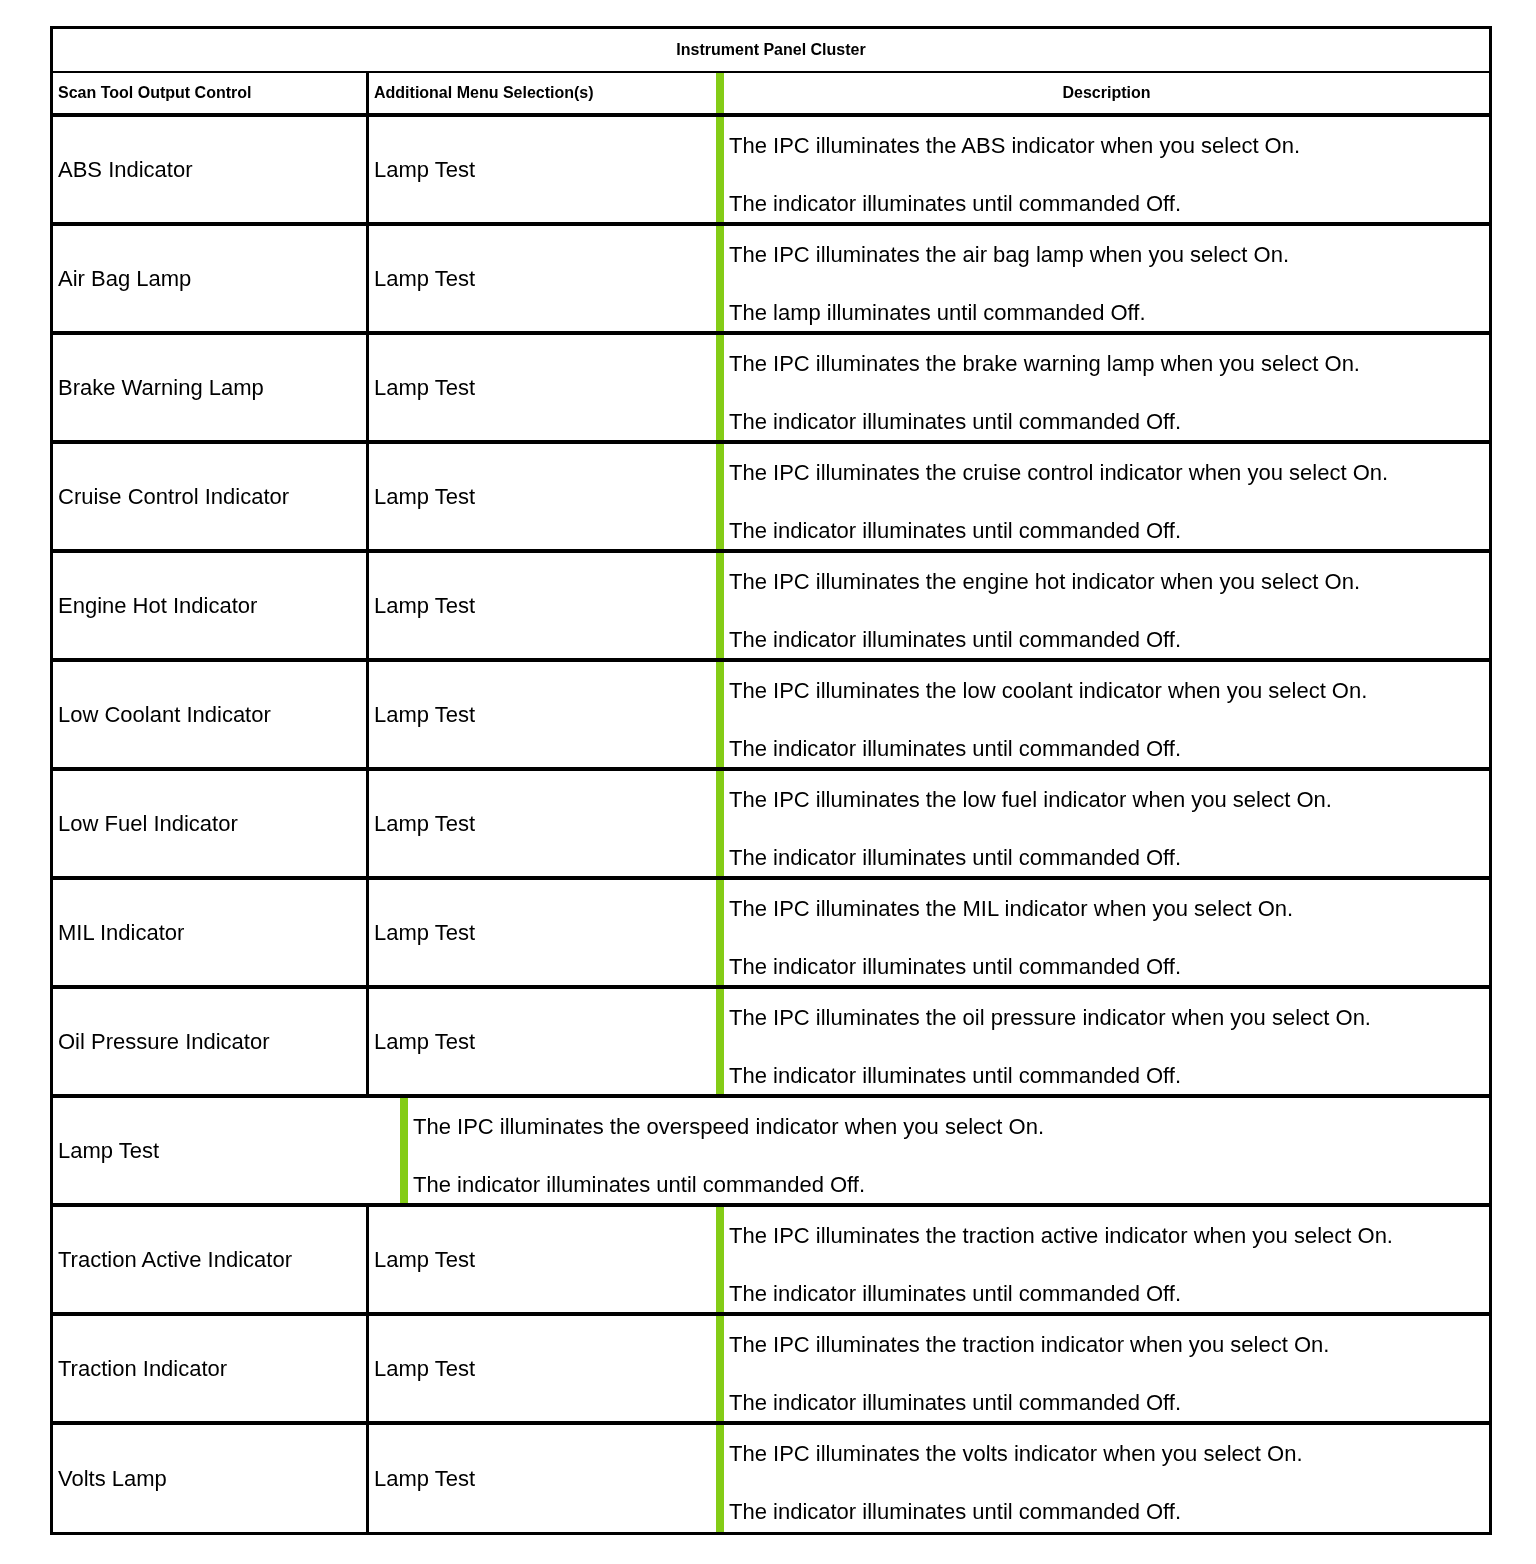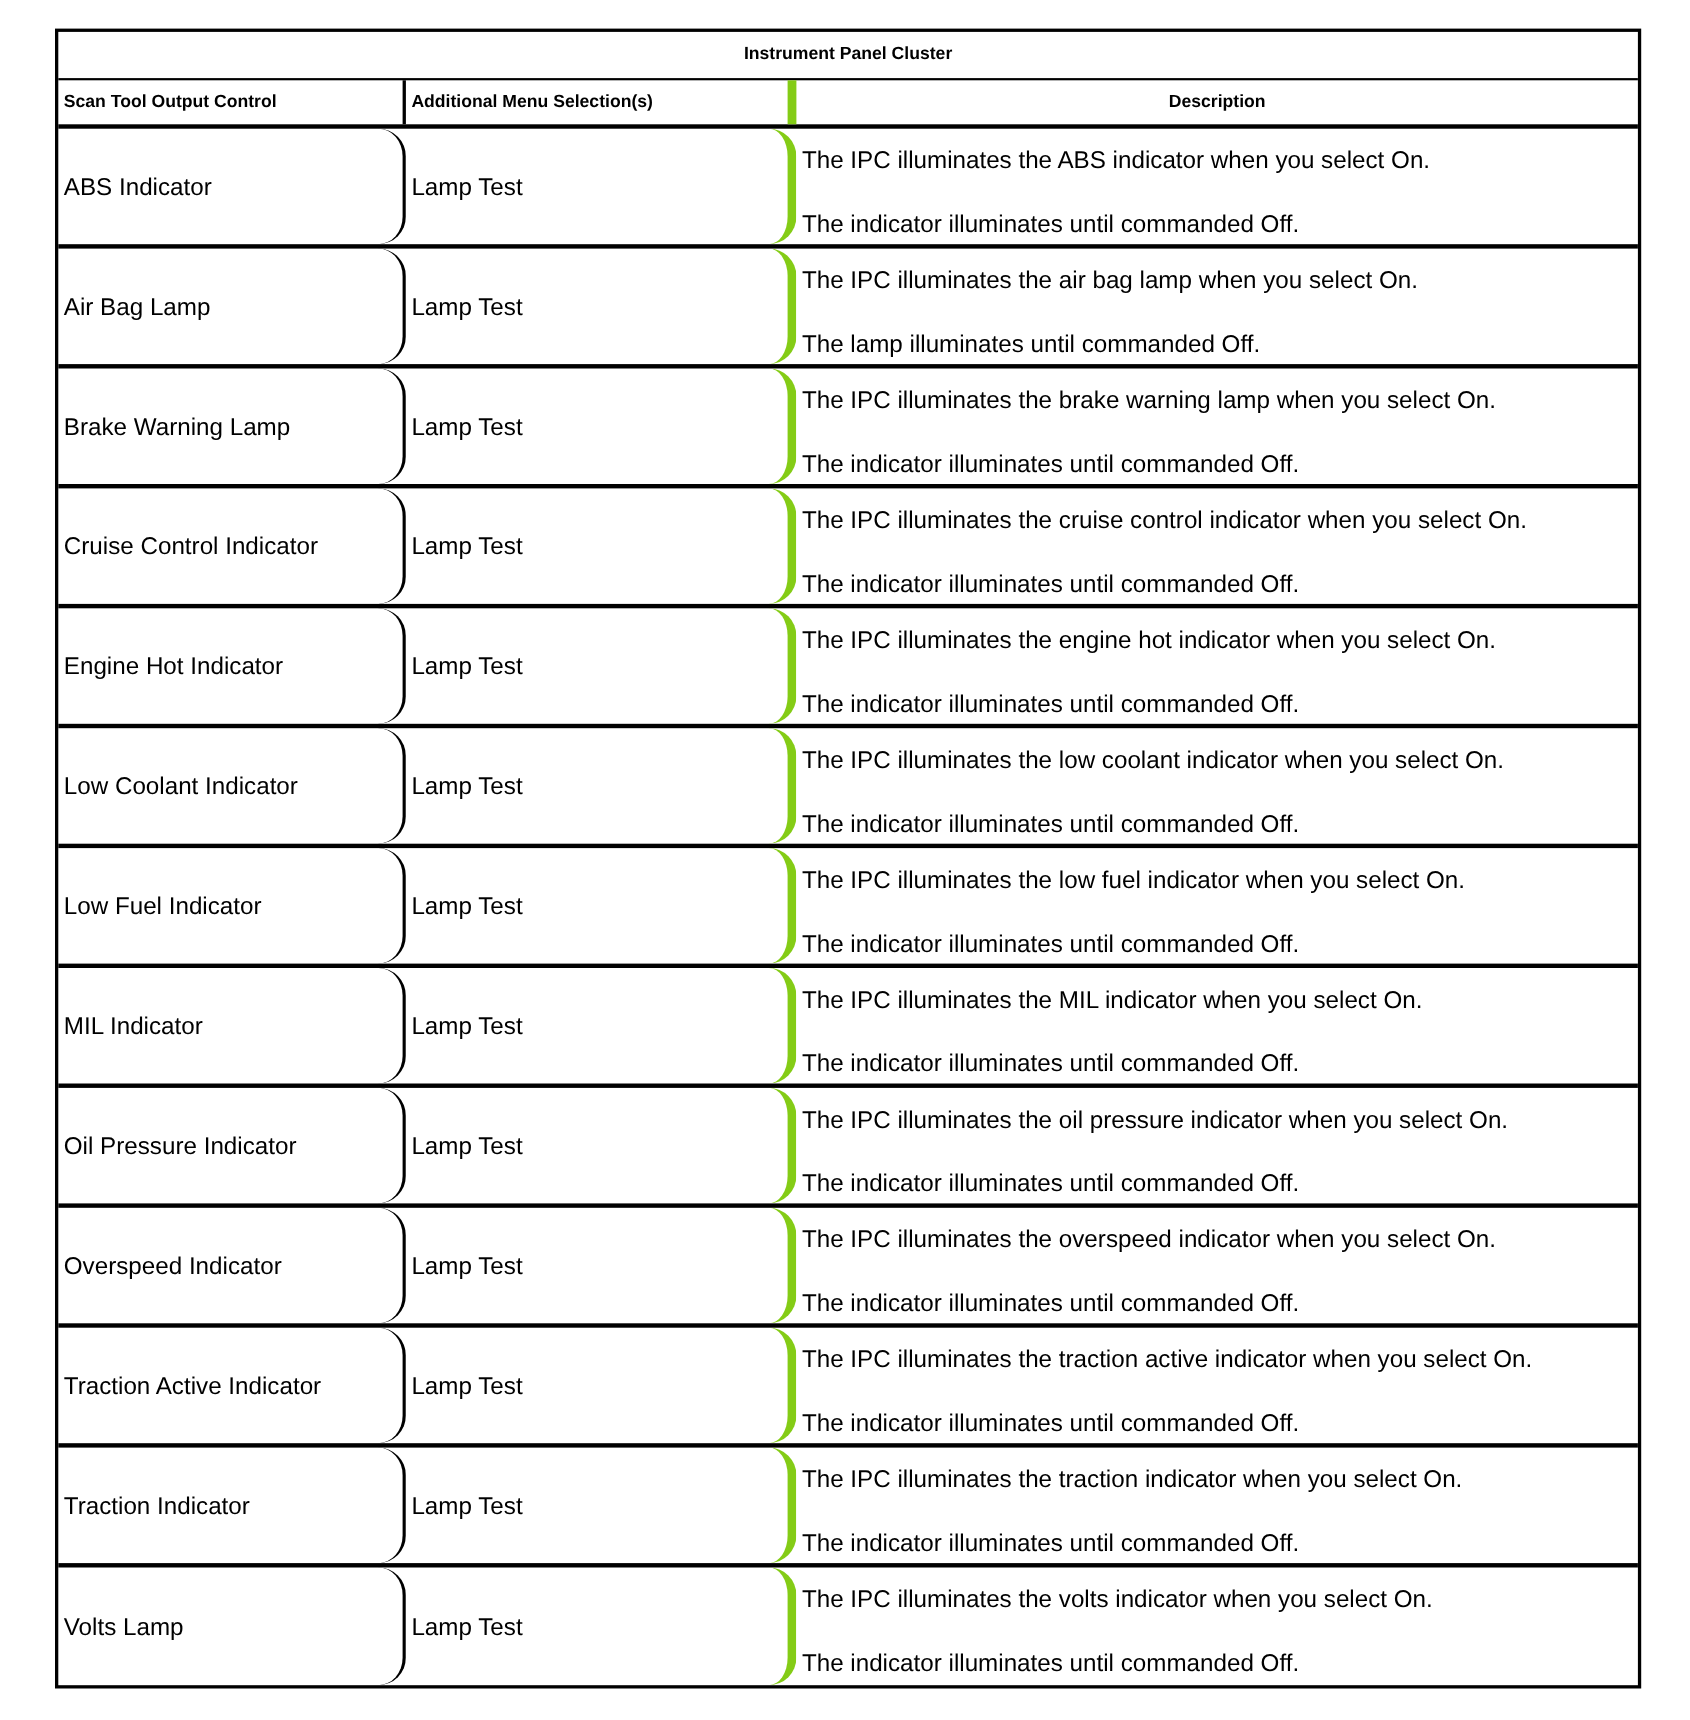--- a/index.html
+++ b/index.html
@@ -7,21 +7,21 @@
   .tbl { position:absolute; left:50px; top:26px; width:1442px; border:3px solid #000; box-sizing:border-box; }
   .title-row { height:42px; border-bottom:2px solid #000; display:flex; align-items:center; justify-content:center; font-weight:bold; font-size:16px; }
   .hdr-row { display:flex; height:40px; border-bottom:4px solid #000; font-weight:bold; font-size:16px; }
   .hdr-row > div { display:flex; align-items:center; padding-left:5px; box-sizing:border-box; }
   .c1 { width:316px; border-right:3px solid #000; box-sizing:border-box; }
   .c2 { width:355px; border-right:8px solid #84cc16; box-sizing:border-box; }
   .c3 { flex:1; box-sizing:border-box; }
   .hdr-row .c3 { justify-content:center; padding-left:0; }
   .row { display:flex; height:109px; border-bottom:4px solid #000; box-sizing:border-box; font-size:22px; }
   .row:last-child { border-bottom:none; height:107px; }
-  .row .c1, .row .c2 { display:flex; align-items:center; padding-left:5px;border-radius:25px; }
+  .row .c1, .row .c2 { display:flex; align-items:center; padding-left:5px; }
   .row .c3 { position:relative; padding-left:5px; }
   .d1 { position:absolute; top:16px; left:5px; white-space:nowrap; }
   .d2 { position:absolute; top:74px; left:5px; white-space:nowrap; }
 </style>
 </head>
 <body>
 
 <div class="tbl">
   <div class="title-row">Instrument Panel Cluster</div>
   <div class="hdr-row">
@@ -105,21 +105,20 @@
   <div class="row">
     <div class="c1">Oil Pressure Indicator</div>
     <div class="c2">Lamp Test</div>
     <div class="c3">
       <span class="d1">The IPC illuminates the oil pressure indicator when you select On.</span>
       <span class="d2">The indicator illuminates until commanded Off.</span>
     </div>
   </div>
 
   <div class="row">
-    <div class="c1">Overspeed Indicator</div>
     <div class="c2">Lamp Test</div>
     <div class="c3">
       <span class="d1">The IPC illuminates the overspeed indicator when you select On.</span>
       <span class="d2">The indicator illuminates until commanded Off.</span>
     </div>
   </div>
 
   <div class="row">
     <div class="c1">Traction Active Indicator</div>
     <div class="c2">Lamp Test</div>

